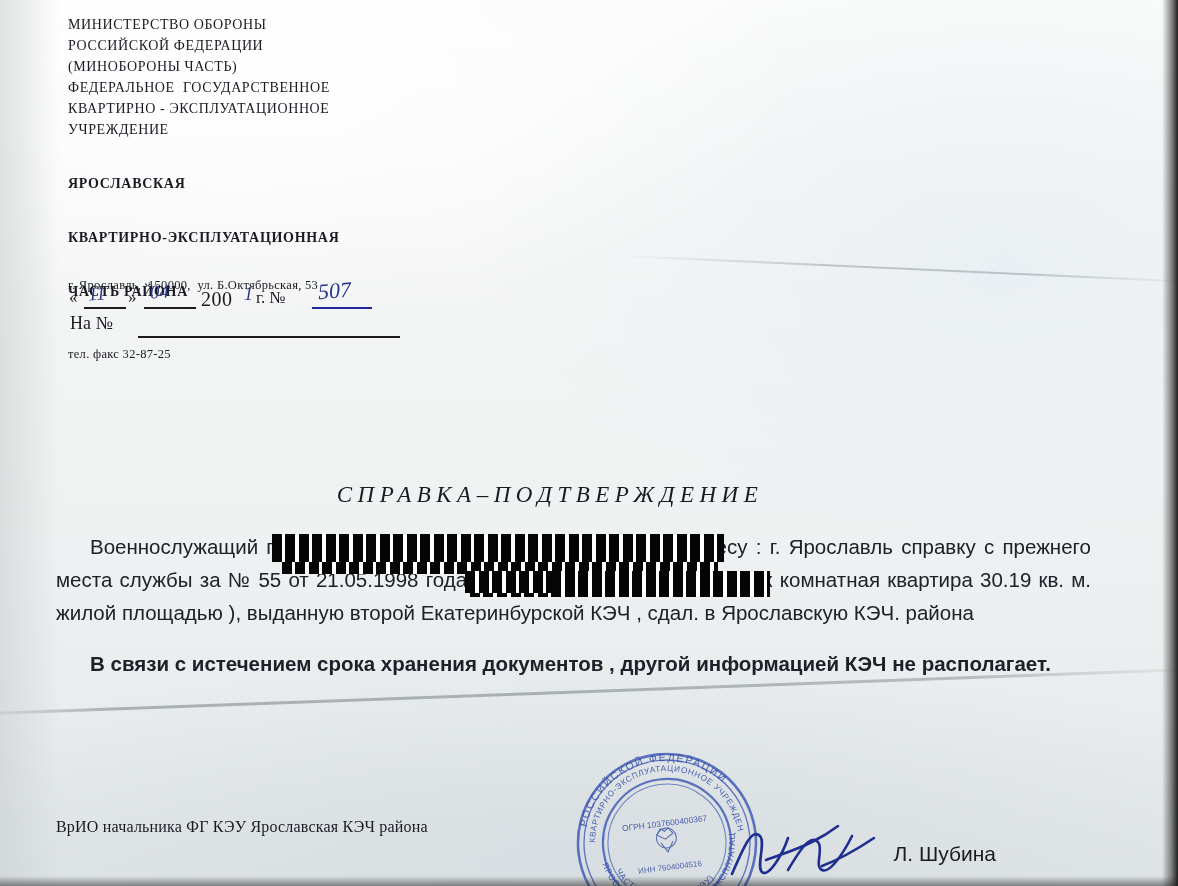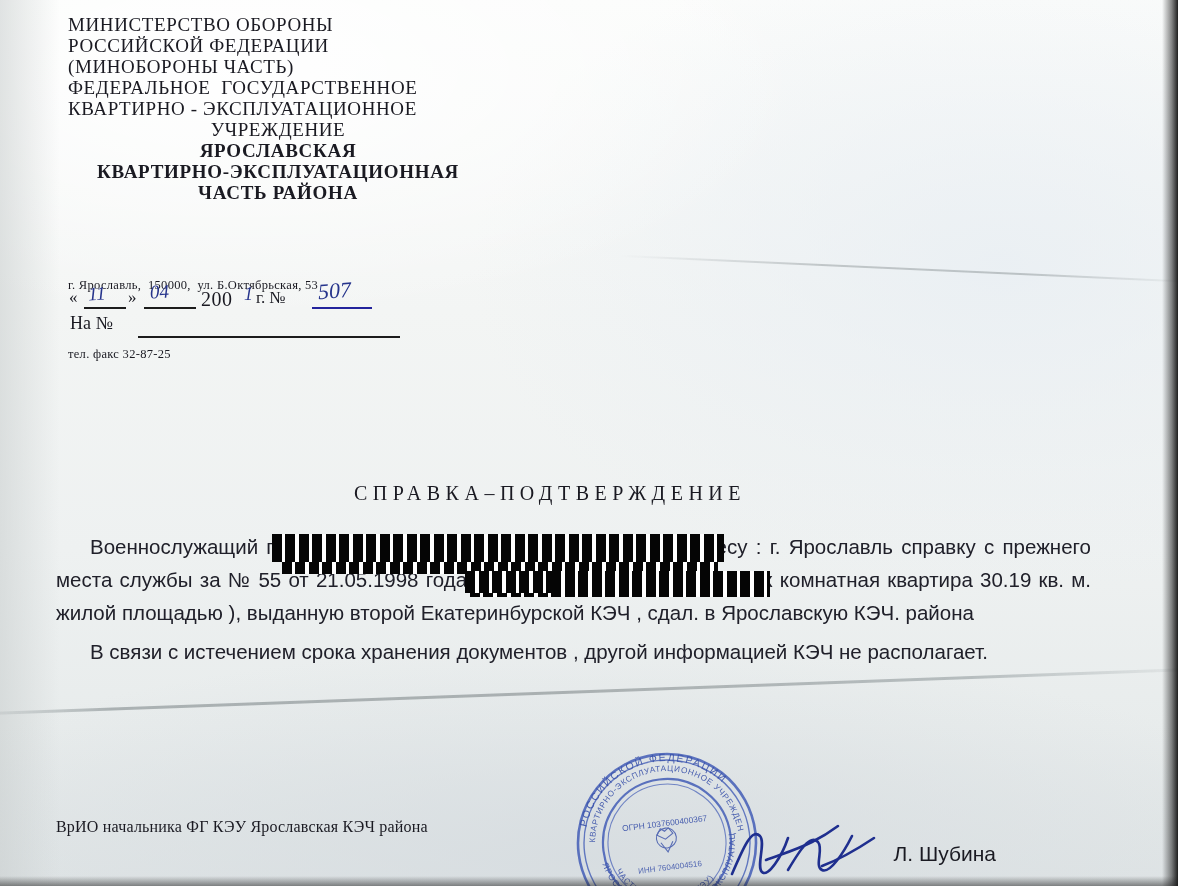--- a/index.html
+++ b/index.html
@@ -68,27 +68,27 @@
 
   
   .letterhead {
     position: absolute;
     left: 68px;
     top: 14px;
     width: 420px;
     text-align: left;
   }
   .lh-line {
-    font-size: 19px;
+    font-size: 14px;
     letter-spacing: 0.6px;
     line-height: 21px;
     white-space: pre;
   }
-  .lh-center { text-align: center; }
-  .lh-bold { font-weight: bold; letter-spacing: 0.7px; }
+  .lh-center { text-align: left; }
+  .lh-bold { font-weight: bold; letter-spacing: 0.7px; margin-top: 33px; }
 
   .addr {
     position: absolute;
     left: 68px;
     top: 228px;
     width: 420px;
     text-align: left;
     font-size: 12.5px;
     line-height: 23px;
     letter-spacing: 0.3px;
@@ -139,43 +139,44 @@
   .db-na { position: absolute; left: 4px; top: 28px; font-size: 18px; }
   .ul-na { position: absolute; left: 72px; top: 51px; width: 262px; height: 1.6px; background: #1c1c1c; }
 
   
   .doc-title {
     position: absolute;
     left: 0;
     top: 482px;
     width: 1100px;
     text-align: center;
-    font-size: 20px;
+    font-size: 23px;
     letter-spacing: 5.5px;
     word-spacing: 2px;
+    font-style: italic;
   }
 
   
   .body-text {
     position: absolute;
     left: 56px;
     top: 530px;
     width: 1035px;
     font-family: "Liberation Sans", sans-serif;
     font-size: 20.5px;
     line-height: 33px;
     color: #20202a;
   }
   .para {
     margin: 0 0 4px 0;
     text-align: justify;
     text-justify: inter-word;
   }
   .para.indent { text-indent: 34px; }
-  .para.p2 { margin-top: 6px; }
+  .para.p2 { margin-top: 18px; font-weight: bold; }
   .redact-1 {
     position: absolute;
     top: 534px; left: 272px;
     width: 452px; height: 28px;
     background: repeating-linear-gradient(90deg, #050505 0px, #050505 10px, #ffffff 10px, #ffffff 13.5px);
   }
   .redact-2 {
     position: absolute;
     top: 562px; left: 282px;
     width: 436px; height: 12px;

